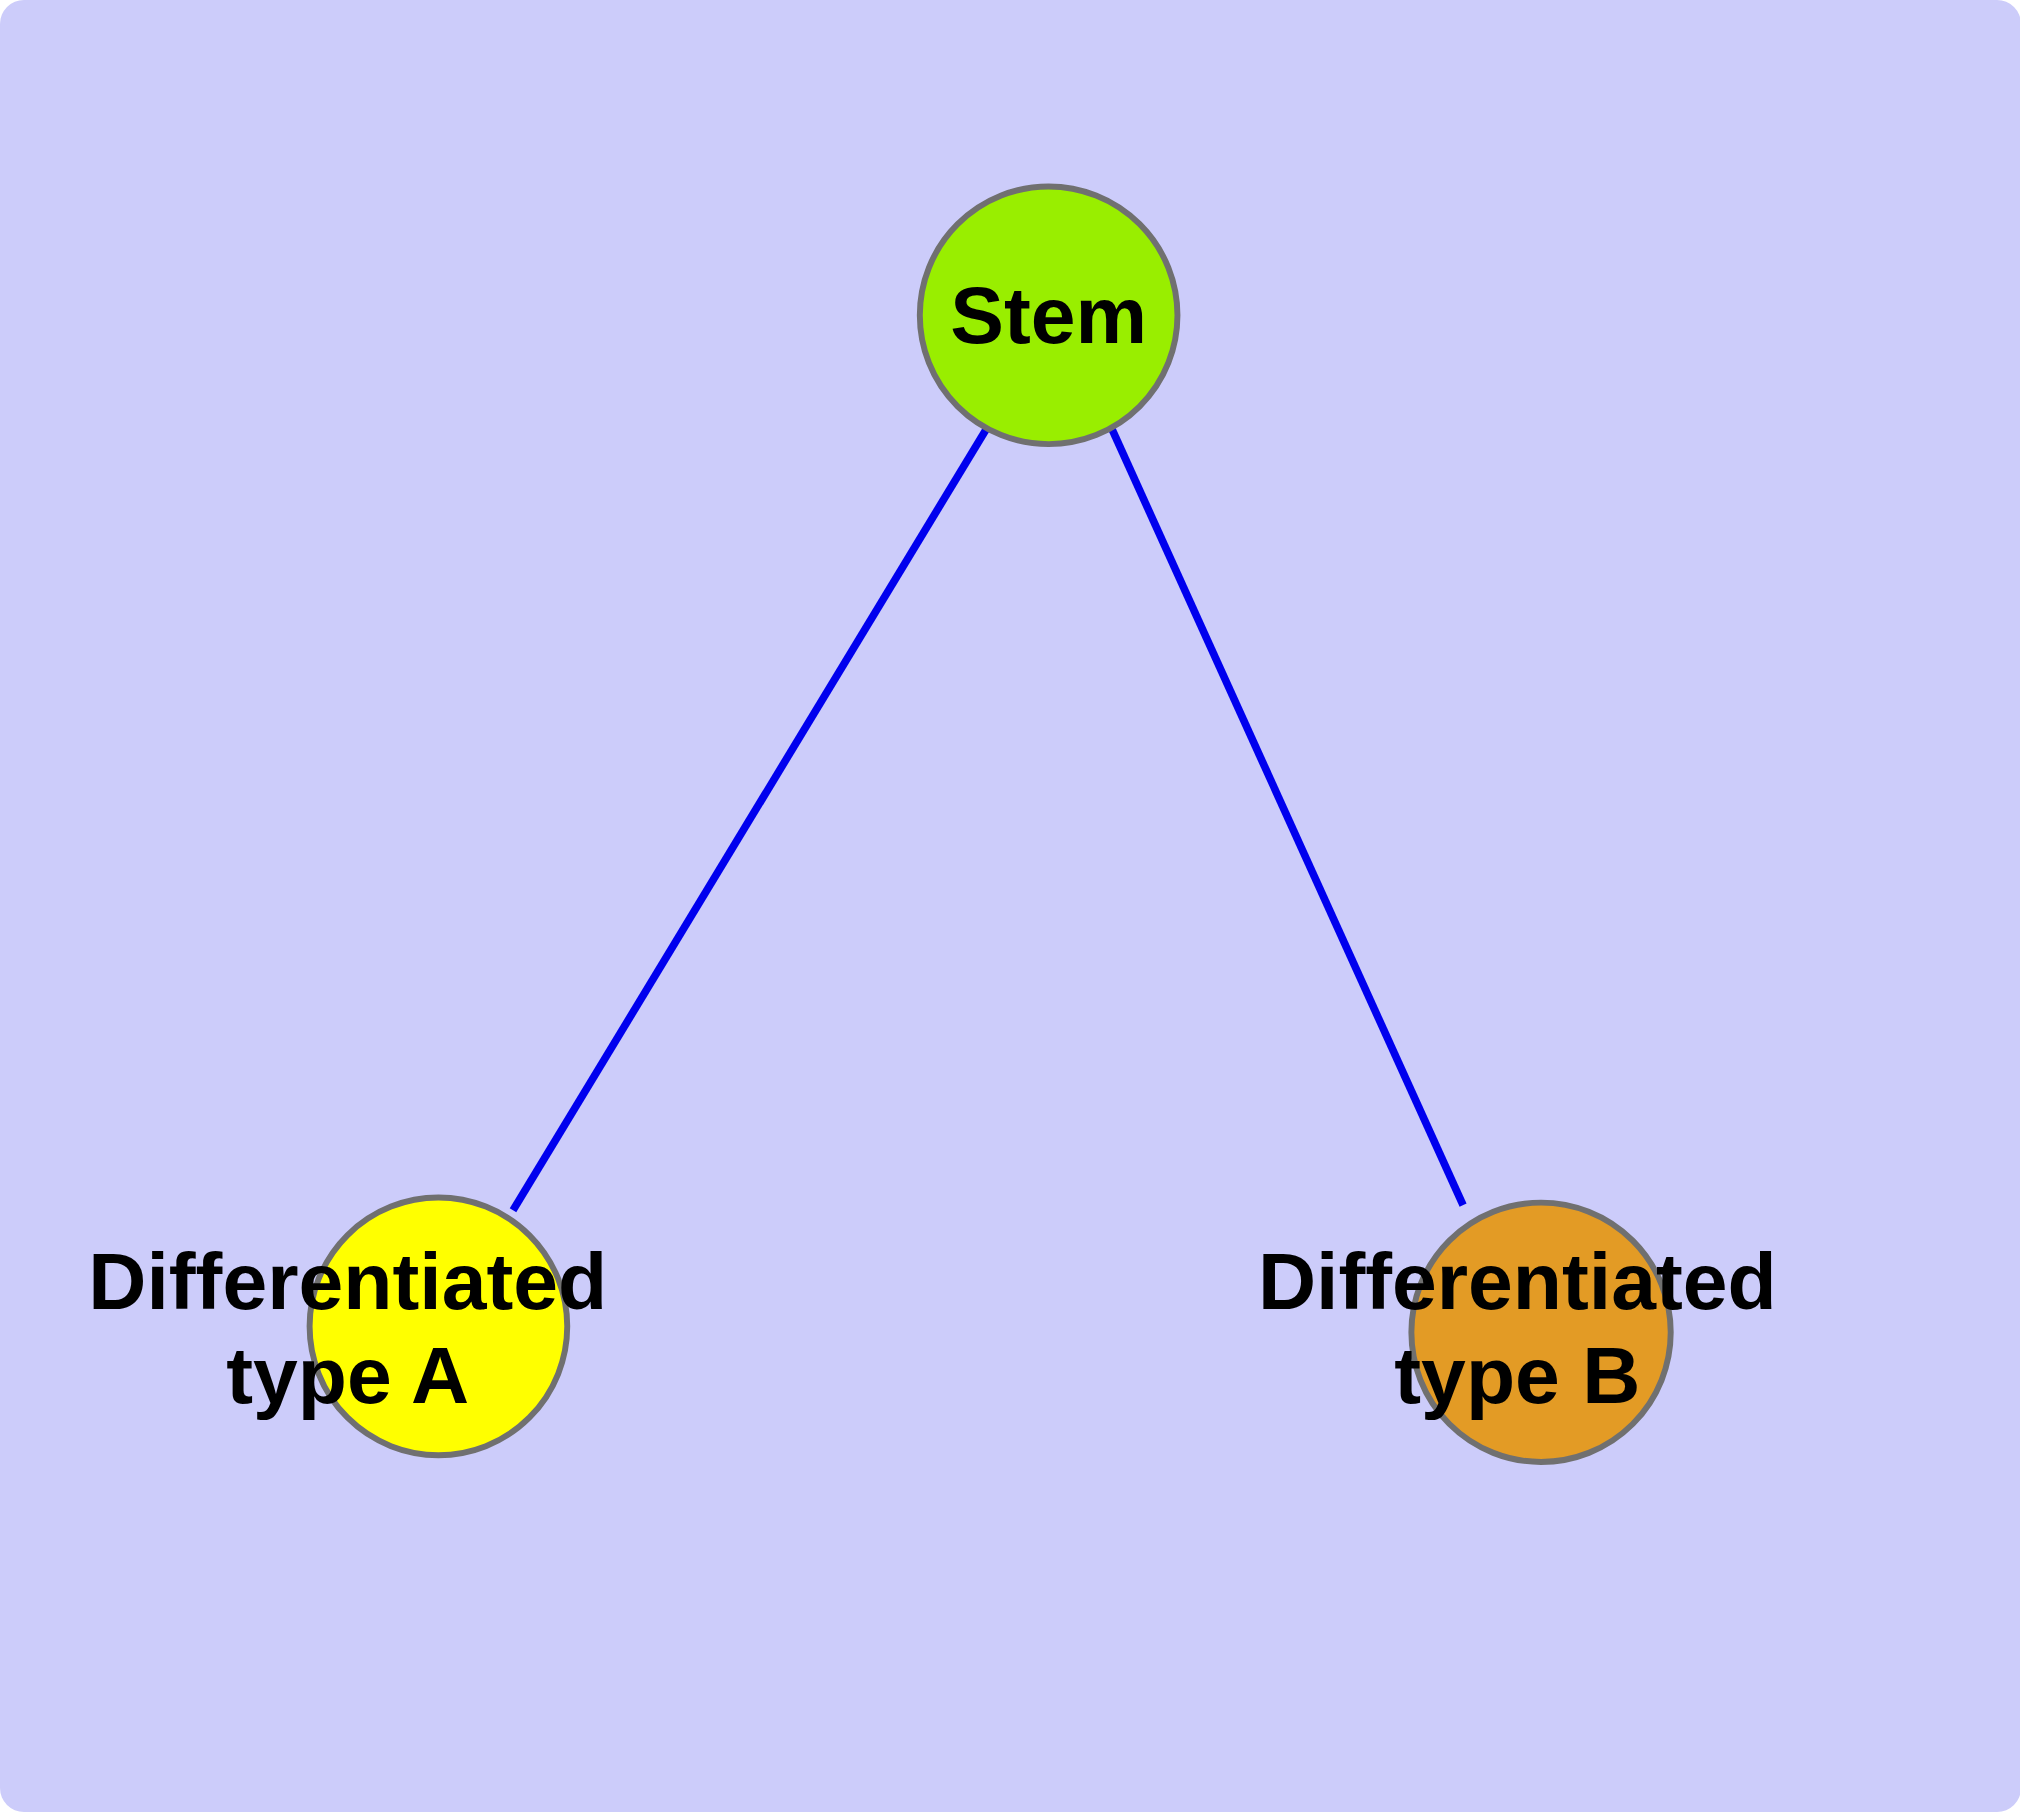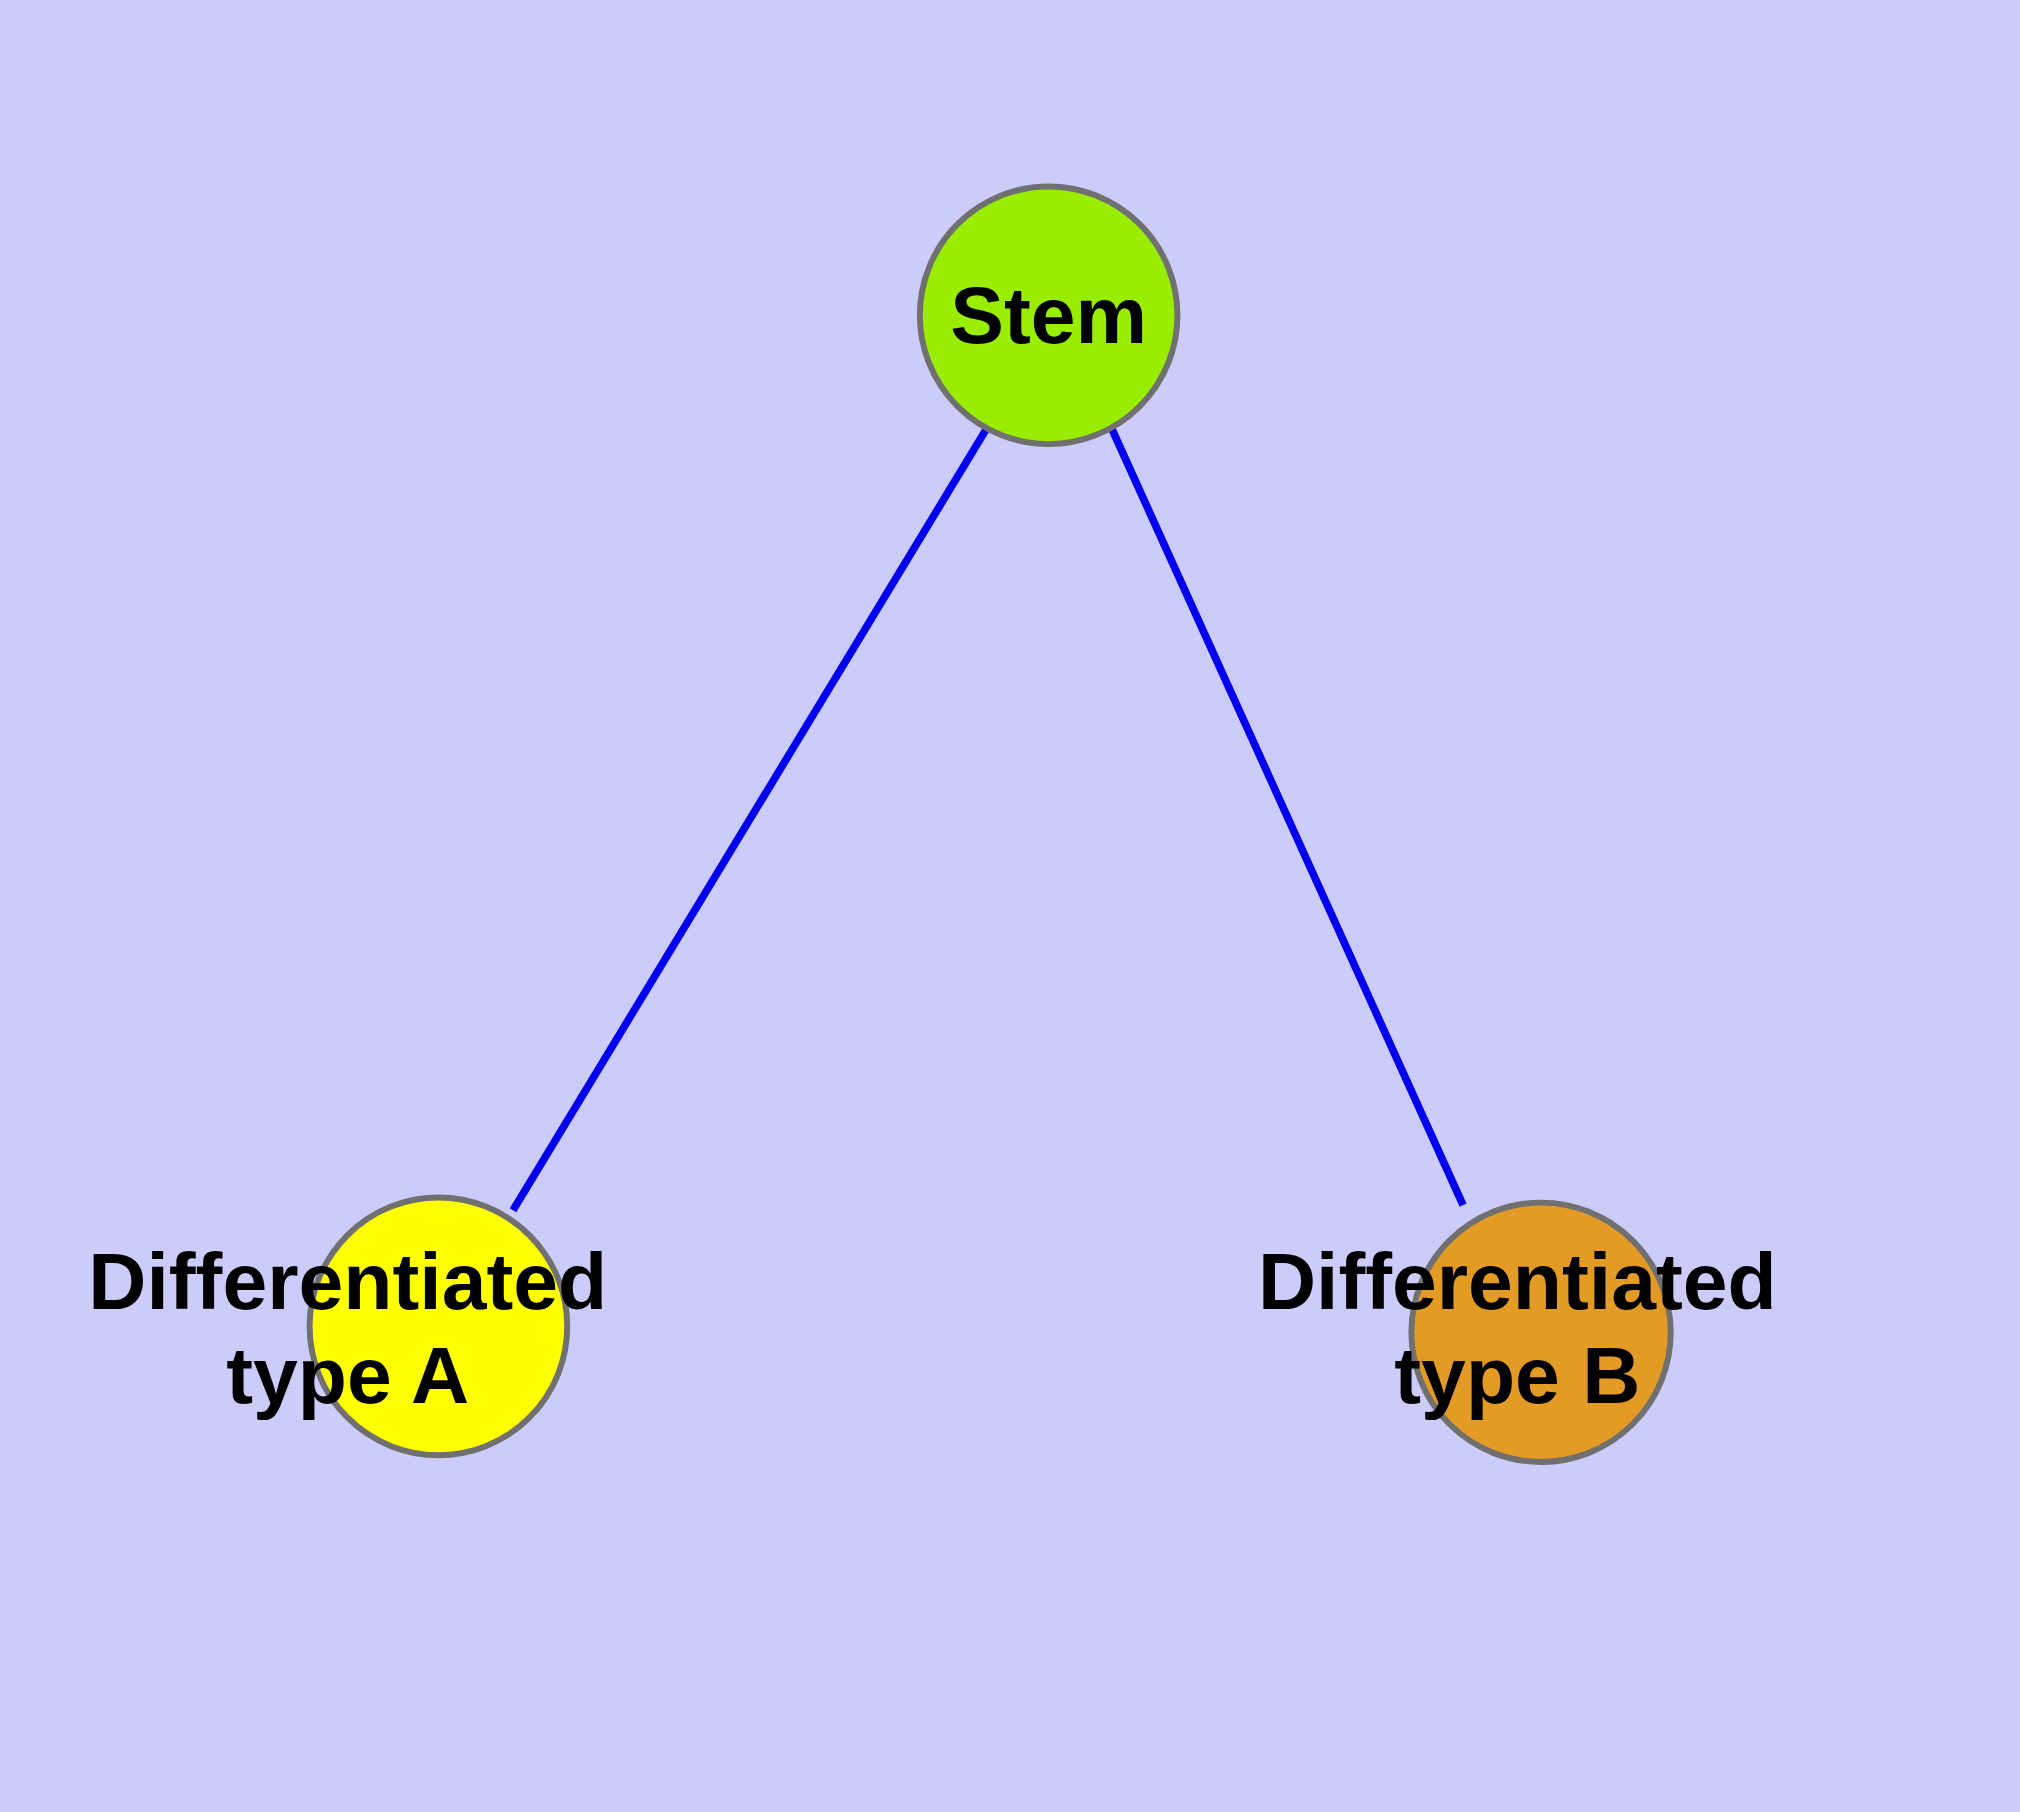--- a/index.html
+++ b/index.html
@@ -7,20 +7,21 @@
     padding: 0;
     background: #ffffff;
   }
   #canvas {
     position: relative;
     width: 2021px;
     height: 1812px;
     background: #ccccfa;
     overflow: hidden;
     font-family: "Liberation Sans", sans-serif;
+    border-radius: 24px;
   }
   #graph-svg {
     position: absolute;
     left: 0;
     top: 0;
     width: 2021px;
     height: 1812px;
     display: block;
   }
   .node-label {

